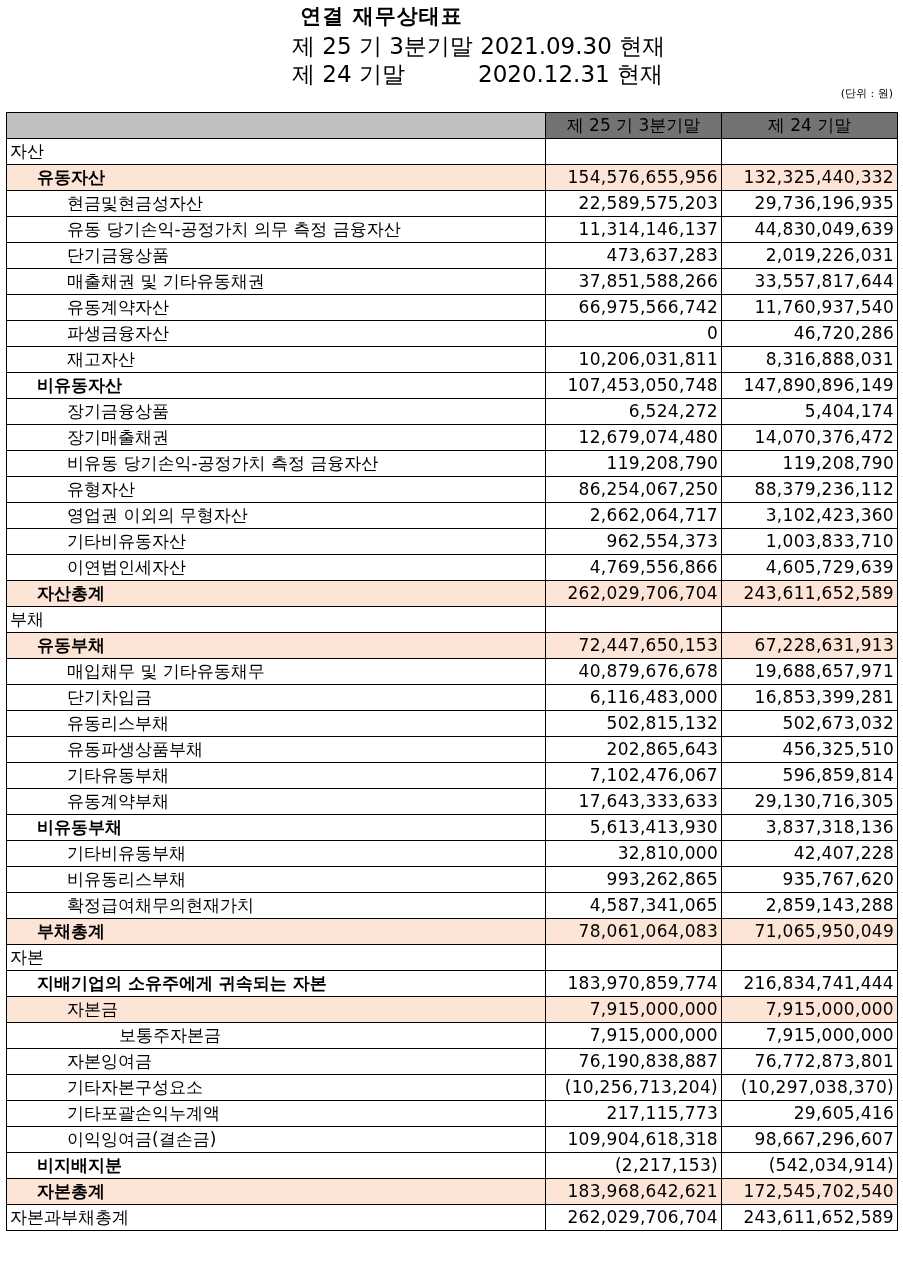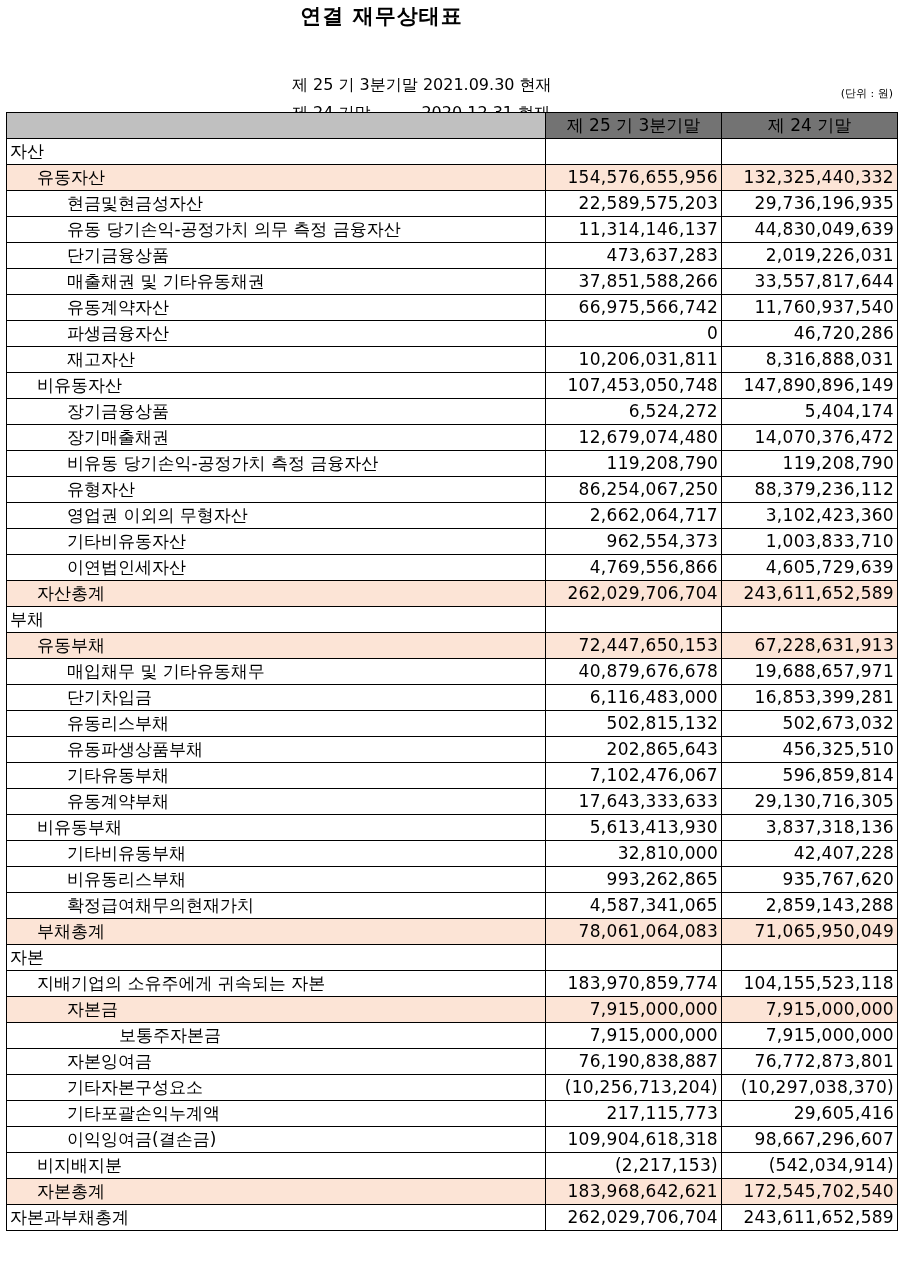--- a/index.html
+++ b/index.html
@@ -1,29 +1,29 @@
 <!DOCTYPE html>
 <html><head>
 <meta charset="utf-8">
 <style>
   html, body { margin:0; padding:0; background:#ffffff; }
   body { width:903px; height:1264px; position:relative; font-family:"DejaVu Sans", "Liberation Sans", sans-serif; color:#000; overflow:hidden; }
   .title { position:absolute; left:0; width:763px; top:2px; text-align:center; font-size:21px; font-weight:bold; letter-spacing:1px; }
-  .sub { position:absolute; left:292px; font-size:16px; white-space:pre;margin-top:44px; }
+  .sub { position:absolute; left:292px; font-size:23px; white-space:pre; }
   .sub1 { top:31px; }
   .sub2 { top:59px; }
   .unit { position:absolute; right:10px; top:86px; font-size:11px; }
   table { position:absolute; left:6px; top:112px; border-collapse:collapse; table-layout:fixed; width:891px; }
   td, th { border:1px solid #000; height:25px; padding:0 4px; font-size:17px; font-weight:normal; white-space:nowrap; overflow:hidden; line-height:25px; }
   th { background:#737373; text-align:center; }
   th.blank { background:#c0c0c0; }
   td.num { text-align:right; padding-right:3px; letter-spacing:0.3px; }
   tr.hl td { background:#fce4d6; }
   .l0 { padding-left:3px; }
-  .l1 { padding-left:30px; }
+  .l1 { padding-left:30px;font-weight:bold; }
   .l2 { padding-left:60px; }
   .l3 { padding-left:112px; }
 </style>
 </head>
 <body>
 
 <div class="title">연결 재무상태표</div>
 <div class="sub sub1">제 25 기 3분기말 2021.09.30 현재</div>
 <div class="sub sub2">제 24 기말          2020.12.31 현재</div>
 <div class="unit">(단위 : 원)</div>
@@ -198,21 +198,21 @@
         <td class="num">71,065,950,049</td>
       </tr>
       <tr>
         <td class="l0">자본</td>
         <td class="num"></td>
         <td class="num"></td>
       </tr>
       <tr>
         <td class="l1">지배기업의 소유주에게 귀속되는 자본</td>
         <td class="num">183,970,859,774</td>
-        <td class="num">104,155,523,118</td>
+        <td class="num">216,834,741,444</td>
       </tr>
       <tr class="hl">
         <td class="l2">자본금</td>
         <td class="num">7,915,000,000</td>
         <td class="num">7,915,000,000</td>
       </tr>
       <tr>
         <td class="l3">보통주자본금</td>
         <td class="num">7,915,000,000</td>
         <td class="num">7,915,000,000</td>

